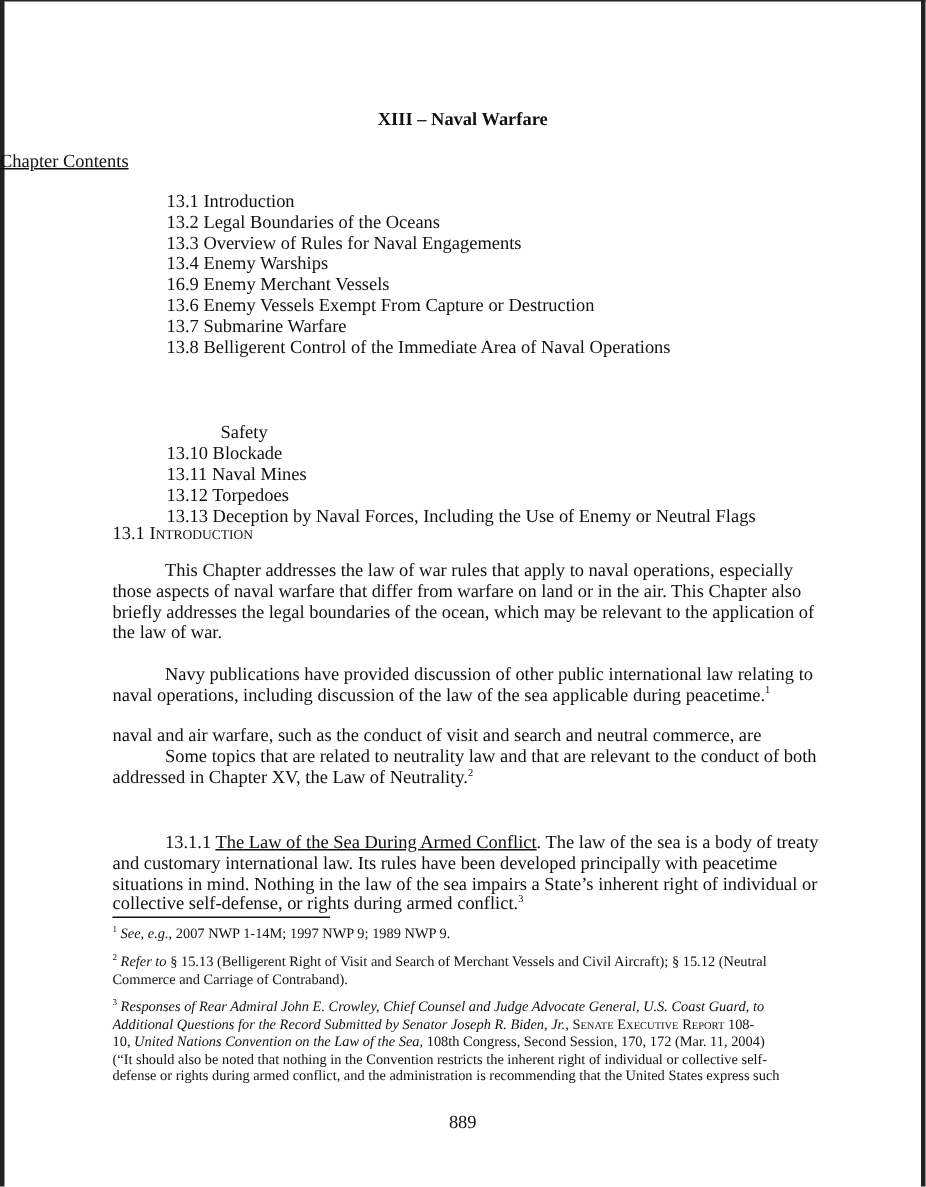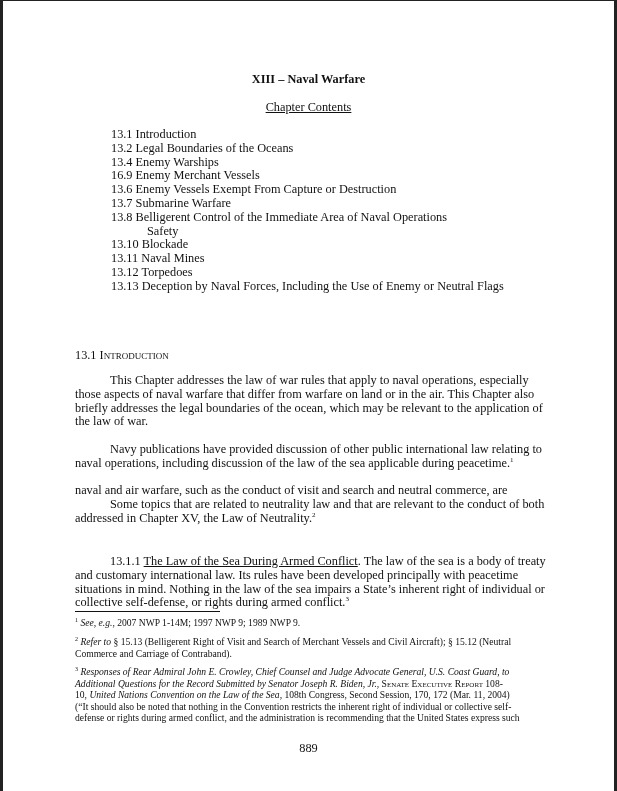--- a/index.html
+++ b/index.html
@@ -36,21 +36,20 @@
       top: 71px;
       text-align: center;
       font-weight: bold;
       font-size: 12.3px;
       line-height: 16px;
     }
     .contents-heading {
       position: absolute;
       left: 0; width: 617px;
       top: 99px;
-      text-align: center;
       font-size: 12.3px;
       line-height: 16px;
     }
     .contents-heading span {
       text-decoration: underline;
     }
     .toc {
       position: absolute;
       left: 111px;
       top: 128px;
@@ -61,20 +60,21 @@
       font-size: 12.3px;
       line-height: 13.8px;
     }
     .toc li {
       margin: 0;
       padding: 0;
       white-space: nowrap;
     }
     .toc li.wrap-cont {
       padding-left: 36px;
+      margin-top: 44px;
     }
     .section-heading {
       position: absolute;
       left: 75px;
       top: 348px;
       font-size: 12.3px;
       line-height: 14px;
       font-variant: small-caps;
     }
     .body-text {
@@ -147,20 +147,21 @@
 
   <div class="chapter-title">XIII – Naval Warfare</div>
 
   <div class="contents-heading">
     <span>Chapter Contents</span>
   </div>
 
   <ul class="toc">
     <li>13.1 Introduction</li>
     <li>13.2 Legal Boundaries of the Oceans</li>
+    <li>13.3 Overview of Rules for Naval Engagements</li>
     <li>13.4 Enemy Warships</li>
     <li>16.9 Enemy Merchant Vessels</li>
     <li>13.6 Enemy Vessels Exempt From Capture or Destruction</li>
     <li>13.7 Submarine Warfare</li>
     <li>13.8 Belligerent Control of the Immediate Area of Naval Operations</li>
     <li class="wrap-cont">Safety</li>
     <li>13.10 Blockade</li>
     <li>13.11 Naval Mines</li>
     <li>13.12 Torpedoes</li>
     <li>13.13 Deception by Naval Forces, Including the Use of Enemy or Neutral Flags</li>

